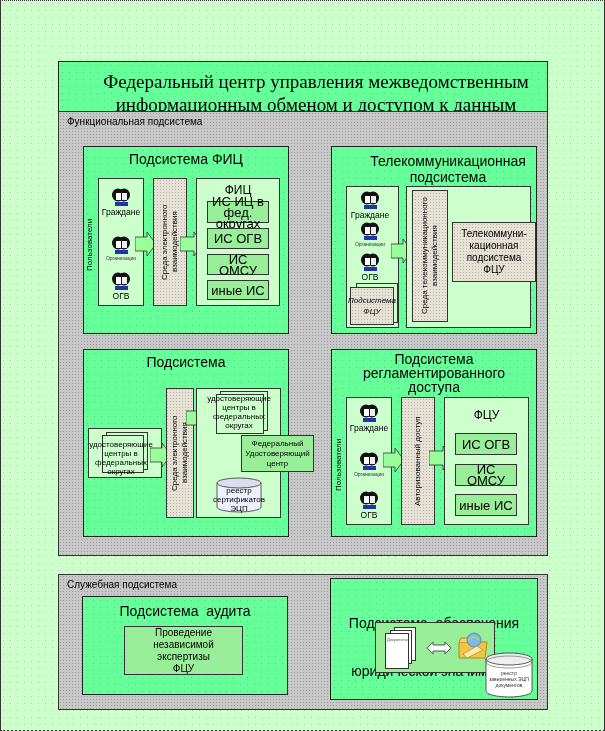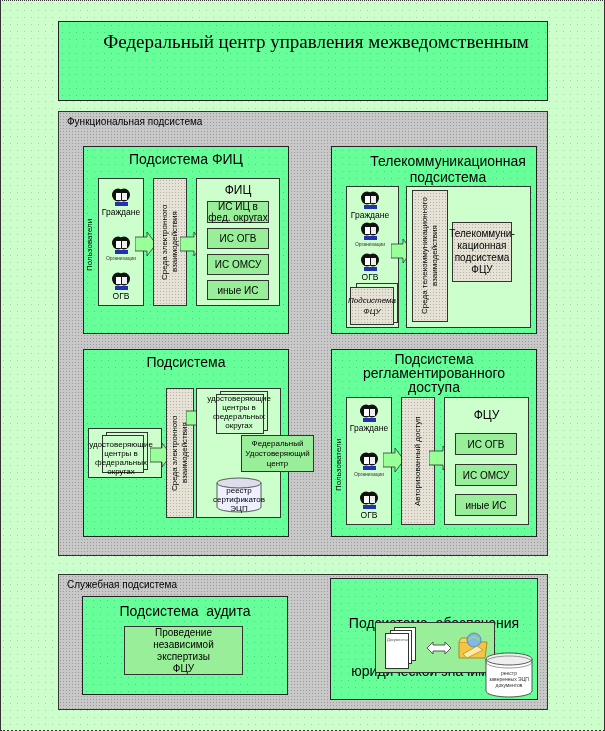--- a/index.html
+++ b/index.html
@@ -39,45 +39,46 @@
     border: 1px solid #333;
   }
   .beige {
     background-color: #e6e2d6;
     background-image: radial-gradient(#b5b2a5 0.6px, transparent 0.7px);
     background-size: 3px 3px;
     border: 1px solid #333;
   }
   .title-main {
     font-family: "Liberation Serif", serif; font-size: 19px; line-height: 23px;
-    text-align: center; padding-top: 8px; padding-left: 26px;
+    text-align: center; padding-top: 8px; padding-left: 26px; margin-top: 40px;
   }
   .sec-label { font-size: 10px; }
   .sub-title { font-size: 14px; line-height: 16px; text-align: center; }
-  .box-text { font-size: 10px; text-align: center; line-height: 11px; display:flex; align-items:center; justify-content:center; }
+  .box-text { font-size: 13px; text-align: center; line-height: 11px; display:flex; align-items:center; justify-content:center; }
   .user { position: absolute; text-align: center; width: 50px; }
   .user .lbl { font-size: 8.5px; }
   .user .lbl.small { font-size: 5px; color:#333; }
   .person-icon { display:block; margin: 0 auto; width: 22px; height: 20px; }
   .vert {
     writing-mode: vertical-rl; transform: rotate(180deg);
     font-size: 8px; line-height: 10px; text-align: center;
     display: flex; align-items: center; justify-content: center;
   }
   .arrow { position: absolute; }
   .stack-card { position:absolute; box-sizing:border-box; background:#ccffcc; border:1px solid #333; }
   .cyl { position: absolute; }
 </style>
 </head>
 <body>
 
 <div class="frame"></div>
 
 <div class="abs green title-main" style="left:58px; top:21px; width:490px; height:80px;">
   <div>Федеральный центр управления межведомственным</div>
+  <div>информационным обменом и доступом к данным</div>
 </div>
 
 <div class="abs grey" style="left:58px; top:111px; width:490px; height:445px;">
   <div class="abs sec-label" style="left:8px; top:4px;text-align:center;">Функциональная подсистема</div>
 </div>
 
 <div class="abs green" style="left:83px; top:146px; width:206px; height:188px;">
   <div class="abs sub-title" style="left:0; top:4px; width:100%;">Подсистема ФИЦ</div>
 </div>
 <div class="abs lightgreen" style="left:98px; top:178px; width:46px; height:128px;"></div>
@@ -168,21 +169,21 @@
   <div class="lbl">ОГВ</div>
 </div>
 <div class="stack-card" style="left:356px; top:283px; width:42px; height:40px;"></div>
 <div class="abs beige box-text" style="left:350px; top:287px; width:44px; height:38px; font-size:8px; border-color:#333;font-style:italic;">Подсистема ФЦУ</div>
 
 <svg class="arrow" style="left:391px; top:239px;" width="22" height="24" viewBox="0 0 22 24">
   <polygon points="0,5 12,5 12,0 21,12 12,24 12,19 0,19" fill="#99ff99" stroke="#333" stroke-width="0.8"></polygon>
 </svg>
 <div class="abs lightgreen" style="left:406px; top:186px; width:125px; height:142px;"></div>
 <div class="abs beige vert" style="left:412px; top:190px; width:36px; height:132px;">Среда телекоммуникационного взаимодействия</div>
-<div class="abs beige box-text" style="left:452px; top:222px; width:60px; height:60px; font-size:10px; line-height:12px; padding:2px;">Телекоммуни-кационная подсистема ФЦУ</div>
+<div class="abs beige box-text" style="left:452px; top:222px; width:84px; height:60px; font-size:10px; line-height:12px; padding:2px;">Телекоммуни-кационная подсистема ФЦУ</div>
 
 <div class="abs green" style="left:83px; top:349px; width:206px; height:188px;">
   <div class="abs sub-title" style="left:0; top:4px; width:100%;">
     <div>Подсистема</div>
   </div>
 </div>
 <div class="abs lightgreen" style="left:88px; top:428px; width:74px; height:50px;"></div>
 <div class="stack-card" style="left:106px; top:432px; width:42px; height:38px;"></div>
 <div class="stack-card" style="left:102px; top:435px; width:42px; height:38px;"></div>
 <div class="abs box-text" style="left:90px; top:438px; width:62px; height:40px; font-size:8px; line-height:9px;">удостоверяющие центры в федеральных округах</div>

